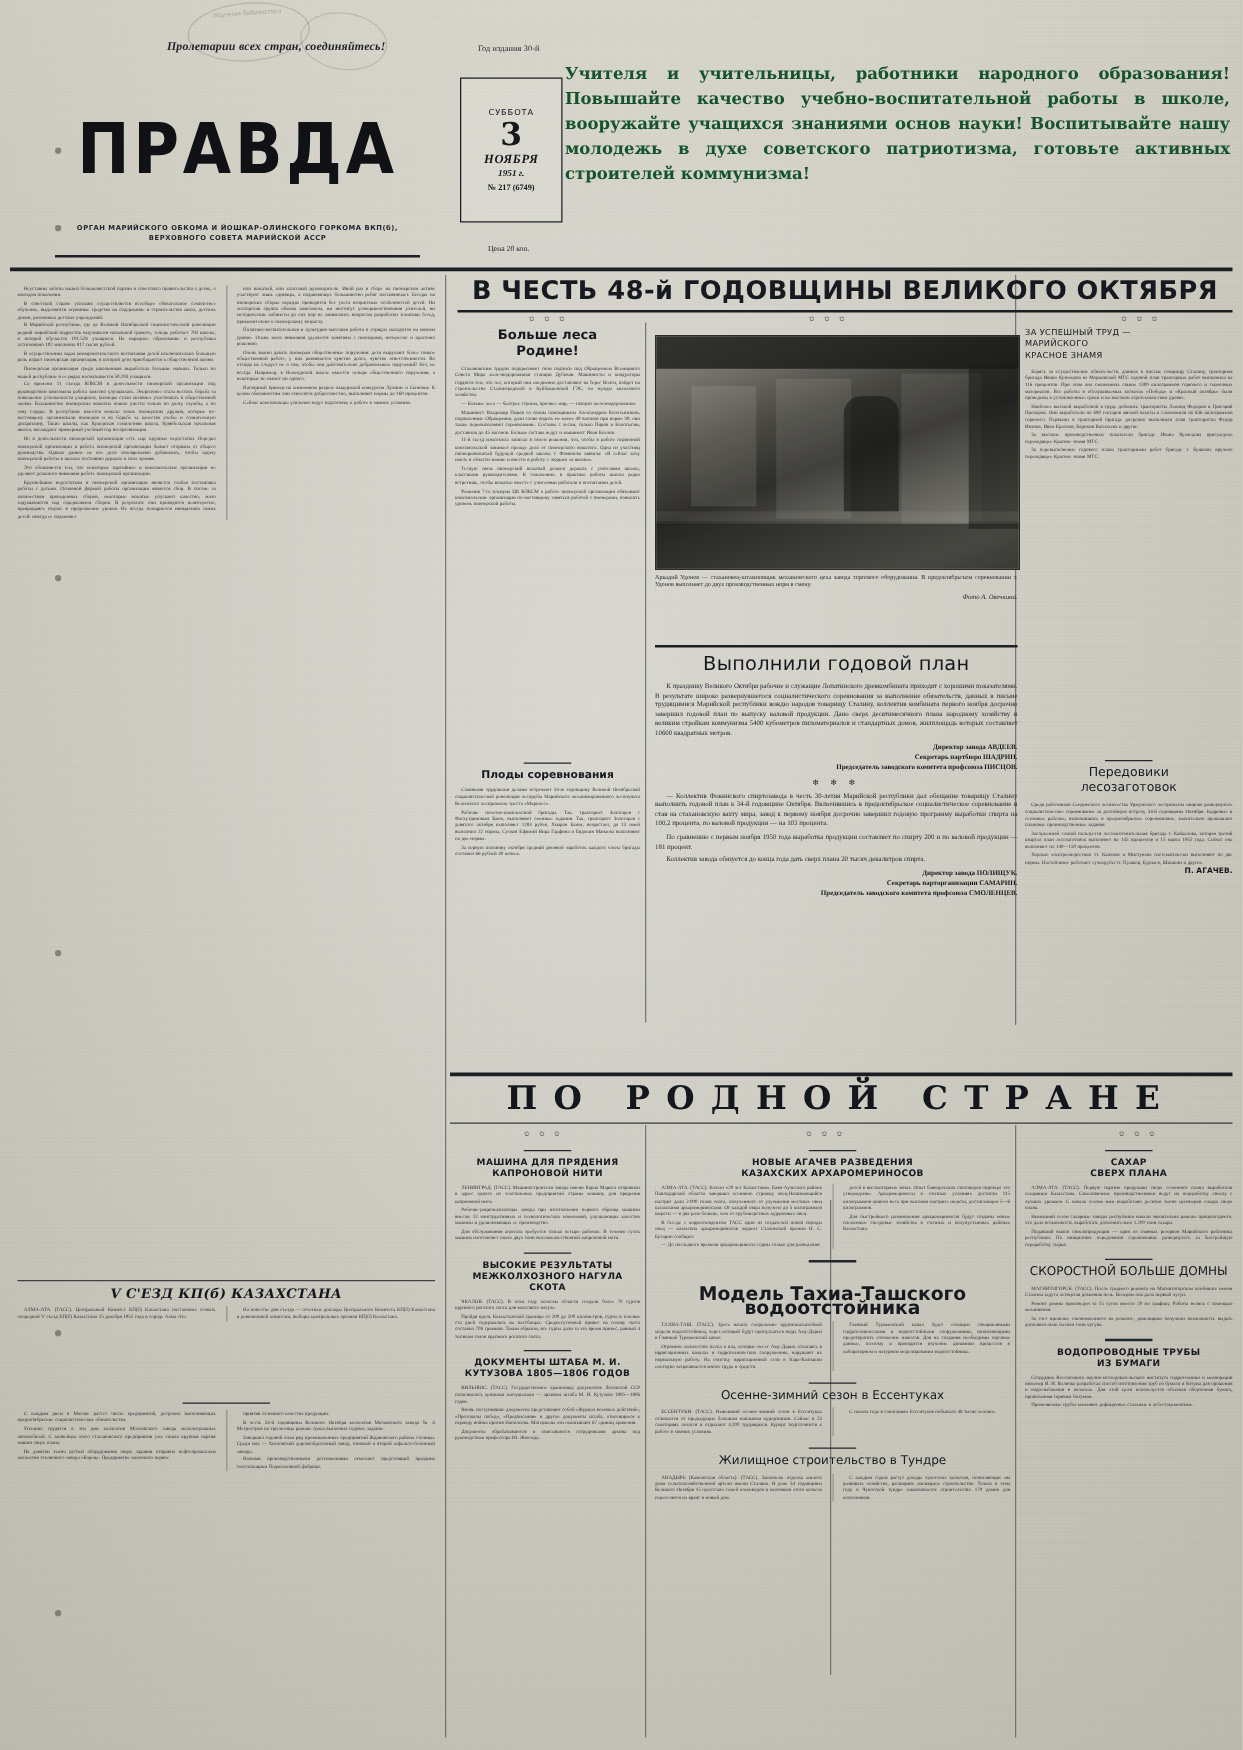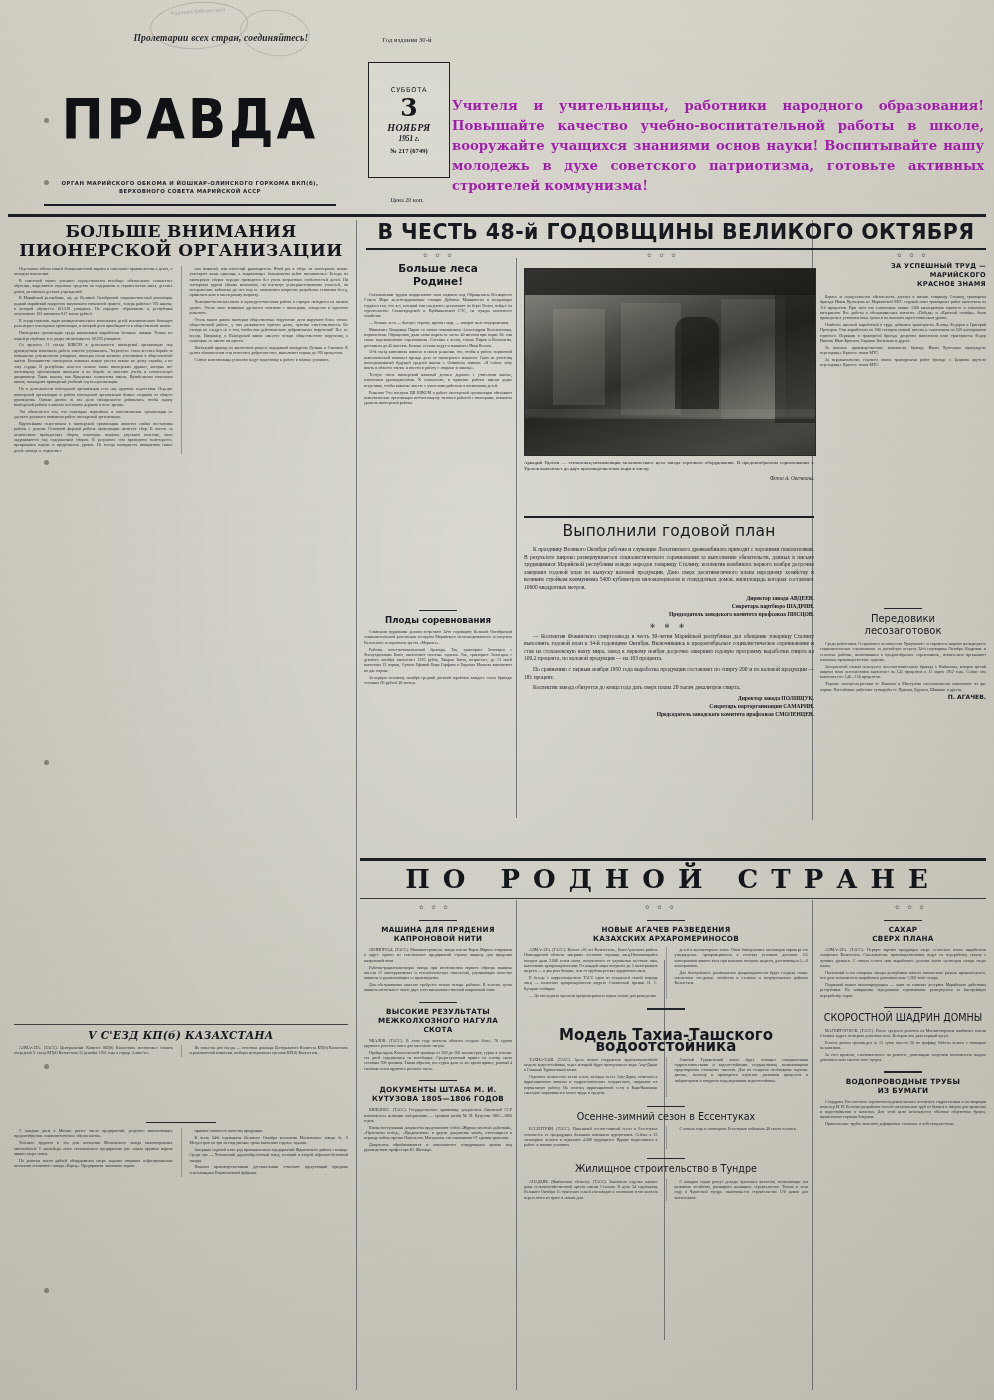--- a/index.html
+++ b/index.html
@@ -81,21 +81,21 @@
   .datebox .dow{font-size:6.6px;letter-spacing:.7px;font-family:"DejaVu Sans",sans-serif;}
   .datebox .day{font-size:25px;font-weight:bold;line-height:26px;font-family:"DejaVu Serif",serif;}
   .datebox .mon{font-size:10px;font-style:italic;font-weight:bold;letter-spacing:.5px;}
   .datebox .yr{font-size:7.4px;font-style:italic;font-weight:bold;}
   .datebox .num{font-size:6.6px;font-weight:bold;margin-top:3px;}
 
   .slogan-main{
     position:absolute;left:452px;top:50px;width:532px;
     font-family:"DejaVu Serif", serif;
     font-size:13.2px;line-height:20px;font-weight:bold;
-    color:#a21caf;text-align:justify;margin-top:46px;
+    color:#14532d;text-align:justify;
   }
   .slogan-src{
     position:absolute;left:620px;top:168px;width:364px;
     font-style:italic;font-weight:bold;font-size:7.6px;line-height:10px;
     text-align:right;color:#1d2027;
   }
   
   .stamp{
     position:absolute;left:150px;top:2px;width:96px;height:40px;
     border:1.3px solid rgba(70,60,85,.45);border-radius:50%;
@@ -146,22 +146,22 @@
     background:
       linear-gradient(160deg,#8f8d86 0%, #6f6d67 18%, #4a4943 34%, #2e2d2a 52%, #56554f 70%, #7b7a73 88%, #5d5c56 100%);
     border:1px solid #2a2b28;
     overflow:hidden;
   }
   .photo .band{position:absolute;background:rgba(18,18,16,.55);}
   .photo .lite{position:absolute;background:rgba(225,222,210,.42);}
   .caption{font-size:4.9px;line-height:6.4px;text-align:justify;color:#23262d;}
   .photo-credit{font-size:5.4px;text-align:right;font-style:italic;margin-top:2px;color:#23262d;}
 
-  .rs-title{font-family:"DejaVu Sans",sans-serif;font-weight:bold;font-size:6.6px;
-            text-align:right;line-height:9px;letter-spacing:.3px;color:#16191f;}
+  .rs-title{font-family:"DejaVu Sans",sans-serif;font-weight:normal;font-size:6.6px;
+            text-align:left;line-height:9px;letter-spacing:.3px;color:#16191f;}
   .byline{font-family:"DejaVu Sans",sans-serif;font-weight:bold;font-size:6px;text-align:right;}
 </style>
 </head>
 <body>
 
 <div class="paper"></div>
 <div class="sheet" id="sheet">
 
   <div id="masthead">
 
@@ -198,24 +198,20 @@
   <div class="hole" style="top:460px;"></div>
   <div class="hole" style="top:760px;"></div>
   <div class="hole" style="top:1064px;"></div>
   <div class="hole" style="top:1288px;"></div>
 
   <div class="rule thick" style="left:8px;top:214px;width:978px;"></div>
   <div class="vrule" style="left:356px;top:220px;height:1170px;"></div>
   <div class="vrule" style="left:812px;top:220px;height:600px;"></div>
 
   <div class="blk" style="left:14px;top:222px;width:334px;">
-    <div class="h-serif-big" style="font-size:17px;line-height:19px;letter-spacing:.4px;">
-      <div>БОЛЬШЕ ВНИМАНИЯ</div>
-      <div>ПИОНЕРСКОЙ ОРГАНИЗАЦИИ</div>
-    </div>
     <div style="display:flex;gap:8px;margin-top:6px;">
       <div class="tiny blur" style="width:163px;" id="ed1">
           <p>Неустанны заботы нашей большевистской партии и советского правительства о детях, о молодом поколении.</p>
           <p>В советской стране успешно осуществляется всеобщее обязательное семилетнее обучение, выделяются огромные средства на содержание и строительство школ, детских домов, различных детских учреждений.</p>
           <p>В Марийской республике, где до Великой Октябрьской социалистической революции редкий марийский подросток выучивался начальной грамоте, теперь работает 783 школы, в которой обучается 101.528 учащихся. На народное образование и республика ассигновано 102 миллиона 817 тысяч рублей.</p>
           <p>В осуществлении задач коммунистического воспитания детей исключительно большую роль играет пионерская организация, в которой дети приобщаются к общественной жизни.</p>
           <p>Пионерская организация среди школьников выработала большие навыки. Только по нашей республике в ее рядах насчитывается 50.293 учащихся.</p>
           <p>Со времени 11 съезда ВЛКСМ в деятельности пионерской организации под руководством комсомола работа заметно улучшилась. Энергичнее стала вестись борьба за повышение успеваемости учащихся, пионеры стали активнее участвовать в общественной жизни. Большинство пионерских вожатых вошло унести только по долгу службы, а по зову сердца. В республике имеется немало таких пионерских дружин, которые по-настоящему организовали пионеров и во борьбе за качество учебы и сознательную дисциплину. Такие школы, как Кужерская семилетняя школа, Куянбельская начальная школа, насаждают примерный учебный год всеоргенизации.</p>
           <p>Но в деятельности пионерской организации есть еще крупные недостатки. Нередко пионерской организации и работа пионерской организации бывает оторвана от общего руководства. Однако данное не все дело своевременно добивались, чтобы задачу пионерской работы в школах постоянно держать в поле зрения.</p>
           <p>Это объясняется тем, что некоторые партийные и комсомольские организации не уделяют должного внимания работе пионерской организации.</p>
@@ -486,21 +482,21 @@
           <div>СВЕРХ ПЛАНА</div>
         </div>
         <div class="tiny blur" style="margin-top: 4px;">
           <p>АЛМА-АТА. (ТАСС). Первую партию продукции сверх сезонного плана выработали сахарники Казахстана. Свекловичные производственники ведут на переработку свеклу с лучших урожаев. С начала сезона ими выработано десятки тысяч центнеров сахара сверх плана.</p>
           <p>Нынешний сезон сахарные заводы республики начали значительно раньше прошлогоднего, что дало возможность выработать дополнительно 1.200 тонн сахара.</p>
           <p>Подавший выкоп свеклопродукции — один из главных резервов Марийского работника республики. По инициативе передовиков соревнование развернулось за быстрейшую переработку сырья.</p>
         </div>
       </div>
       <div style="margin-bottom: 9px;">
         <div class="hdr-rule"></div>
-        <div class="h-sans" style="font-size: 9.6px; line-height: 11.5px; font-weight: normal;">СКОРОСТНОЙ ШАДРИН ДОМНЫ</div>
+        <div class="h-sans" style="font-size: 9.6px; line-height: 11.5px; font-weight: normal;">СКОРОСТНОЙ БОЛЬШЕ ДОМНЫ</div>
         <div class="tiny blur" style="margin-top: 4px;">
           <p>МАГНИТОГОРСК. (ТАСС). После среднего ремонта на Магнитогорском комбинате имени Сталина задута четвертая доменная печь. Вечером она дала первый чугун.</p>
           <p>Ремонт домны произведен за 15 суток вместо 20 по графику. Работы велись с помощью механизмов.</p>
           <p>За счет времени, сэкономленного на ремонте, доменщики получили возможность выдать дополнительно тысячи тонн чугуна.</p>
         </div>
       </div>
       <div style="margin-bottom: 9px;">
         <div class="hdr-rule"></div>
         <div class="h-sans" style="font-size: 7.2px; line-height: 9px; letter-spacing: 0.3px;">
           <div>ВОДОПРОВОДНЫЕ ТРУБЫ</div>

